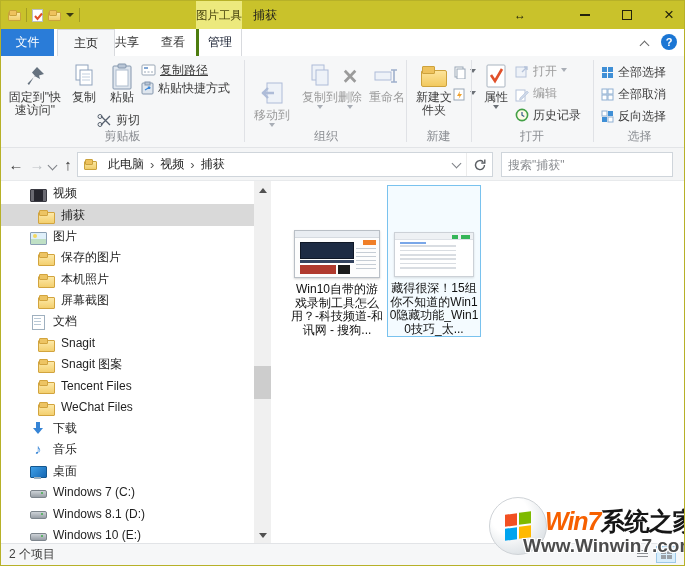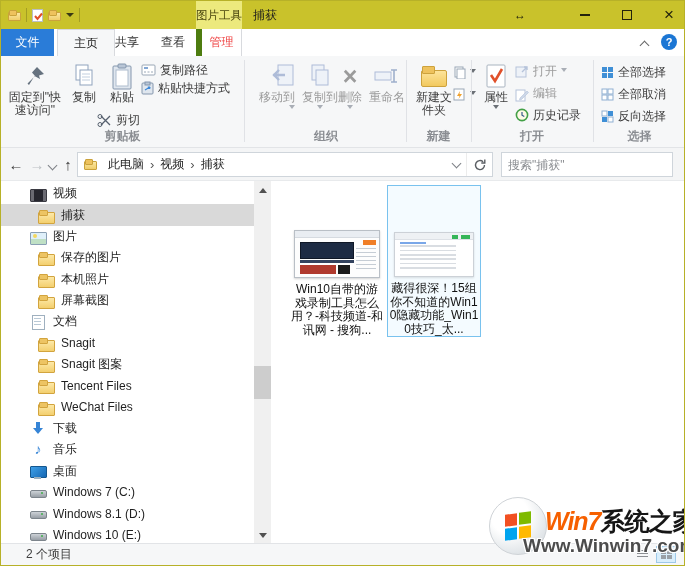--- a/index.html
+++ b/index.html
@@ -26,33 +26,33 @@
   .max-glyph{ width:10px; height:10px; border:1.5px solid #23230c;} .gap10{width:12px;}
 
   
   .tabrow{ position:absolute; left:0; top:28px; width:100%; height:27px; background:#fff;}
   .file-tab{ position:absolute; left:0; top:0; width:53px; height:27px; background:#2a7cd8; color:#fff; display:flex; align-items:center; justify-content:center; cursor:default;font-family:Liberation Serif, serif;}
   .tab{ position:absolute; top:0; height:27px; display:flex; align-items:center; justify-content:center; color:#333;}
   .tab.active{ background:#f6f7f8; border:1px solid #d8dade; border-bottom:none; color:#1a1a1a;}
   .tab-home{ left:56px; width:58px;}
   .tab-share{ left:104px; width:44px;}
   .tab-view{ left:150px; width:44px;}
-  .tab-manage{ left:195px; width:46px; background:#fff; border-left:6px solid #4d7c0f; border-right:1px solid #d8dade; color:#ef4444;}
+  .tab-manage{ left:195px; width:46px; background:#fff; border-left:3px solid #4d7c0f; border-right:1px solid #d8dade; color:#0f172a;}
   .ribbon-collapse{ position:absolute; right:32px; top:6px; width:16px; height:16px; display:flex; align-items:center; justify-content:center;}
   .chev-up{ width:7px; height:7px; border-left:1.5px solid #666; border-bottom:1.5px solid #666; transform:rotate(135deg); margin-top:4px;}
   .help-btn{ position:absolute; right:7px; top:5px; width:16px; height:16px; border-radius:50%; background:#1b76d4; color:#fff; font-weight:bold; font-size:11px; display:flex; align-items:center; justify-content:center;}
 
   
   .ribbon{ position:absolute; left:0; top:55px; width:100%; height:92px; background:#f6f7f8; border-bottom:1px solid #e2e4e7;}
   .rsep{ position:absolute; top:4px; height:82px; width:1px; background:#e0e2e6;}
   .bigbtn{ position:absolute; display:flex; flex-direction:column; align-items:center; text-align:center; line-height:13px; color:#3d3d3d;}
   .bigbtn .bicon{ height:30px; display:flex; align-items:center; justify-content:center; margin-top:2px;}
   .smallbtn{ position:absolute; display:flex; align-items:center; gap:4px; height:18px; color:#3d3d3d; white-space:nowrap;}
   .disabled, .disabled *{ color:#9b9b9b !important;}
-  .glabel{ position:absolute; bottom:2px; text-align:center; color:#8a8d92;font-weight:bold;}
+  .glabel{ position:absolute; bottom:2px; text-align:center; color:#8a8d92;}
   .rcaret{ width:0; height:0; border:3.5px solid transparent; border-top:4px solid #6b7076; margin-top:1px;}
   .rcaret.dis{ border-top-color:#a9aeb6;}
   .folder-lg{ width:26px; height:21px; position:relative;}
   .folder-lg::before{content:""; position:absolute; inset:4px 0 0 0; background:linear-gradient(#fde49b,#f2c95f); border:1px solid #cda23d; border-radius:2px;}
   .folder-lg::after{content:""; position:absolute; top:0; left:1px; width:11px; height:6px; background:#eec25d; border:1px solid #cda23d; border-radius:1px;}
   .xglyph{ font-size:25px; font-weight:bold; color:#8d9dbd; line-height:24px;}
   .sicon{ flex:none; display:inline-flex;}
 
   
   .addrrow{ position:absolute; left:0; top:147px; width:100%; height:33px; background:#f4f5f6; border-bottom:1px solid #e8eaec;}
@@ -118,21 +118,21 @@
   .thumb2{ width:80px; height:45px; background:#fff; border:1px solid #ccd1d7; position:relative; box-shadow:0 1px 2px rgba(0,0,0,.12);}
   .thumb2 .tb{ position:absolute; left:0; top:0; right:0; height:7px; background:#eef1f4; border-bottom:1px solid #dde1e6;}
   .thumb2 .green{ position:absolute; right:3px; top:2px; width:9px; height:3.5px; background:#35b558;}
   .thumb2 .green2{ position:absolute; right:15px; top:2px; width:6px; height:3.5px; background:#35b558;}
   .thumb2 .lines{ position:absolute; left:5px; top:12px; width:56px; height:26px;
       background:repeating-linear-gradient(#d9dde2 0 1.5px,transparent 1.5px 4.5px);}
   .thumb2 .blue{ position:absolute; left:5px; top:9px; width:26px; height:2px; background:#7aa7e8;}
 
   
   .statusbar{ position:absolute; left:0; bottom:0; width:100%; height:22px; background:#f6f7f8; border-top:1px solid #e2e4e7; display:flex; align-items:center;}
-  .scount{ margin-left:25px; color:#3f3f3f;}
+  .scount{ margin-left:8px; color:#3f3f3f;}
   .viewbtns{ position:absolute; right:8px; top:2px; display:flex; gap:4px;}
   .vbtn{ width:20px; height:17px; display:flex; align-items:center; justify-content:center;}
   .vbtn.sel{ border:1px solid #9ec9e8; background:#d9eefb;}
   .vlist{ width:11px; height:9px; background:repeating-linear-gradient(#8a8d91 0 1px,transparent 1px 3px);}
   .vthumbs{ width:11px; height:9px; background:
       linear-gradient(#9aa0a6,#9aa0a6) 0 0/5px 4px no-repeat,
       linear-gradient(#9aa0a6,#9aa0a6) 6px 0/5px 4px no-repeat,
       linear-gradient(#9aa0a6,#9aa0a6) 0 5px/5px 4px no-repeat,
       linear-gradient(#9aa0a6,#9aa0a6) 6px 5px/5px 4px no-repeat;}
 
@@ -228,21 +228,21 @@
     <div class="smallbtn" style="left:96px; top:55px;">
       <span class="sicon">
         <svg width="15" height="13" viewBox="0 0 15 13">
             <path d="M4 2 L13 11 M4 11 L13 2" stroke="#56606e" stroke-width="1.3" fill="none"></path>
             <circle cx="3" cy="2.5" r="2" fill="none" stroke="#56606e"></circle>
             <circle cx="3" cy="10.5" r="2" fill="none" stroke="#56606e"></circle>
           </svg>
       </span>
       <span>剪切</span>
     </div>
-    <div class="smallbtn" style="left:140px; top:5px;">
+    <div class="smallbtn" style="left:140px; top:5px;text-decoration:underline;">
       <span class="sicon">
         <svg width="15" height="12" viewBox="0 0 15 12">
             <rect x="1" y="1" width="13" height="10" rx="1" fill="#fff" stroke="#9aa7b6"></rect>
             <path d="M3 4h4" stroke="#5a8ac6" stroke-width="1.5"></path>
             <path d="M3 8h2M6.5 8h2M10 8h2" stroke="#9aa7b6"></path>
           </svg>
       </span>
       <span>复制路径</span>
     </div>
     <div class="smallbtn" style="left:140px; top:23px;">
@@ -251,21 +251,21 @@
             <rect x="1" y="2" width="11" height="11" rx="1" fill="#dfe6ee" stroke="#8496ad"></rect>
             <rect x="4" y="1" width="5" height="3" fill="#b9c6d6" stroke="#8496ad"></rect>
             <path d="M4 9 L9 6 M9 6 L6.8 6 M9 6 L8.6 8" stroke="#3b87d8" stroke-width="1.2" fill="none"></path>
           </svg>
       </span>
       <span>粘贴快捷方式</span>
     </div>
     <div class="glabel" style="left:0; width:243px;">剪贴板</div>
     <div class="rsep" style="left:243px;"></div>
 
-    <div class="bigbtn disabled" style="left:248px; top:3px; width:46px;align-items:flex-end;">
+    <div class="bigbtn disabled" style="left:248px; top:21px; width:46px;">
       <span class="bicon">
         <svg width="24" height="26" viewBox="0 0 24 26">
             <rect x="7" y="2" width="15" height="20" fill="#eef2f8" stroke="#aebcd8"></rect>
             <path d="M2 12 h12 M8 7 L3 12 L8 17" stroke="#aebcd8" stroke-width="2.4" fill="none"></path>
           </svg>
       </span>
       <span>移动到</span>
       <span class="rcaret dis"></span>
     </div>
     <div class="bigbtn disabled" style="left:296px; top:3px; width:46px;">

